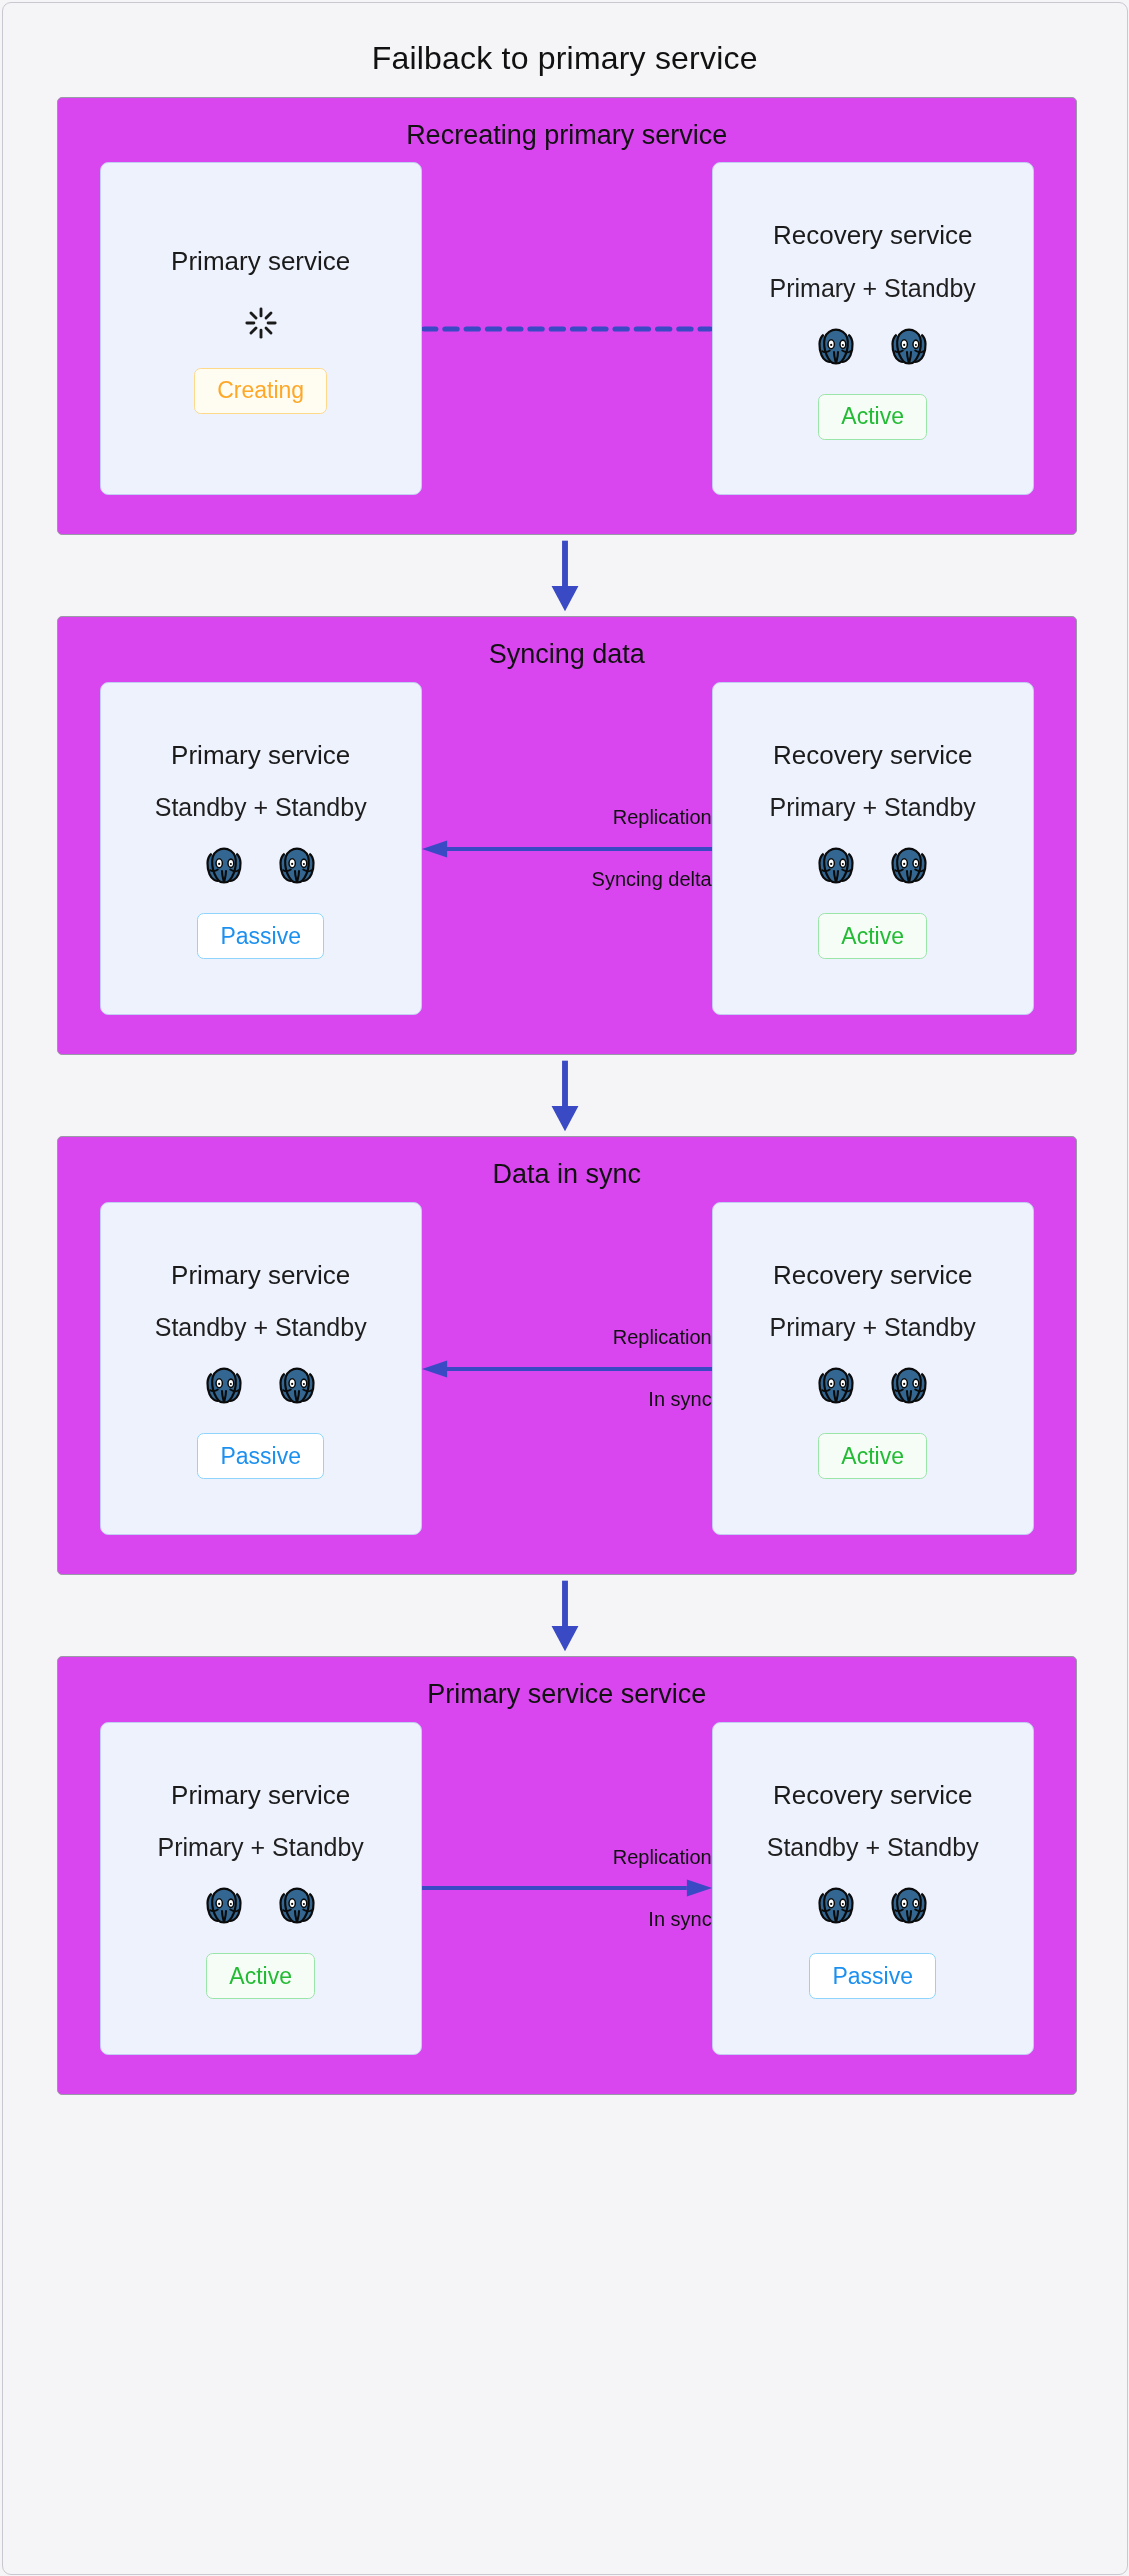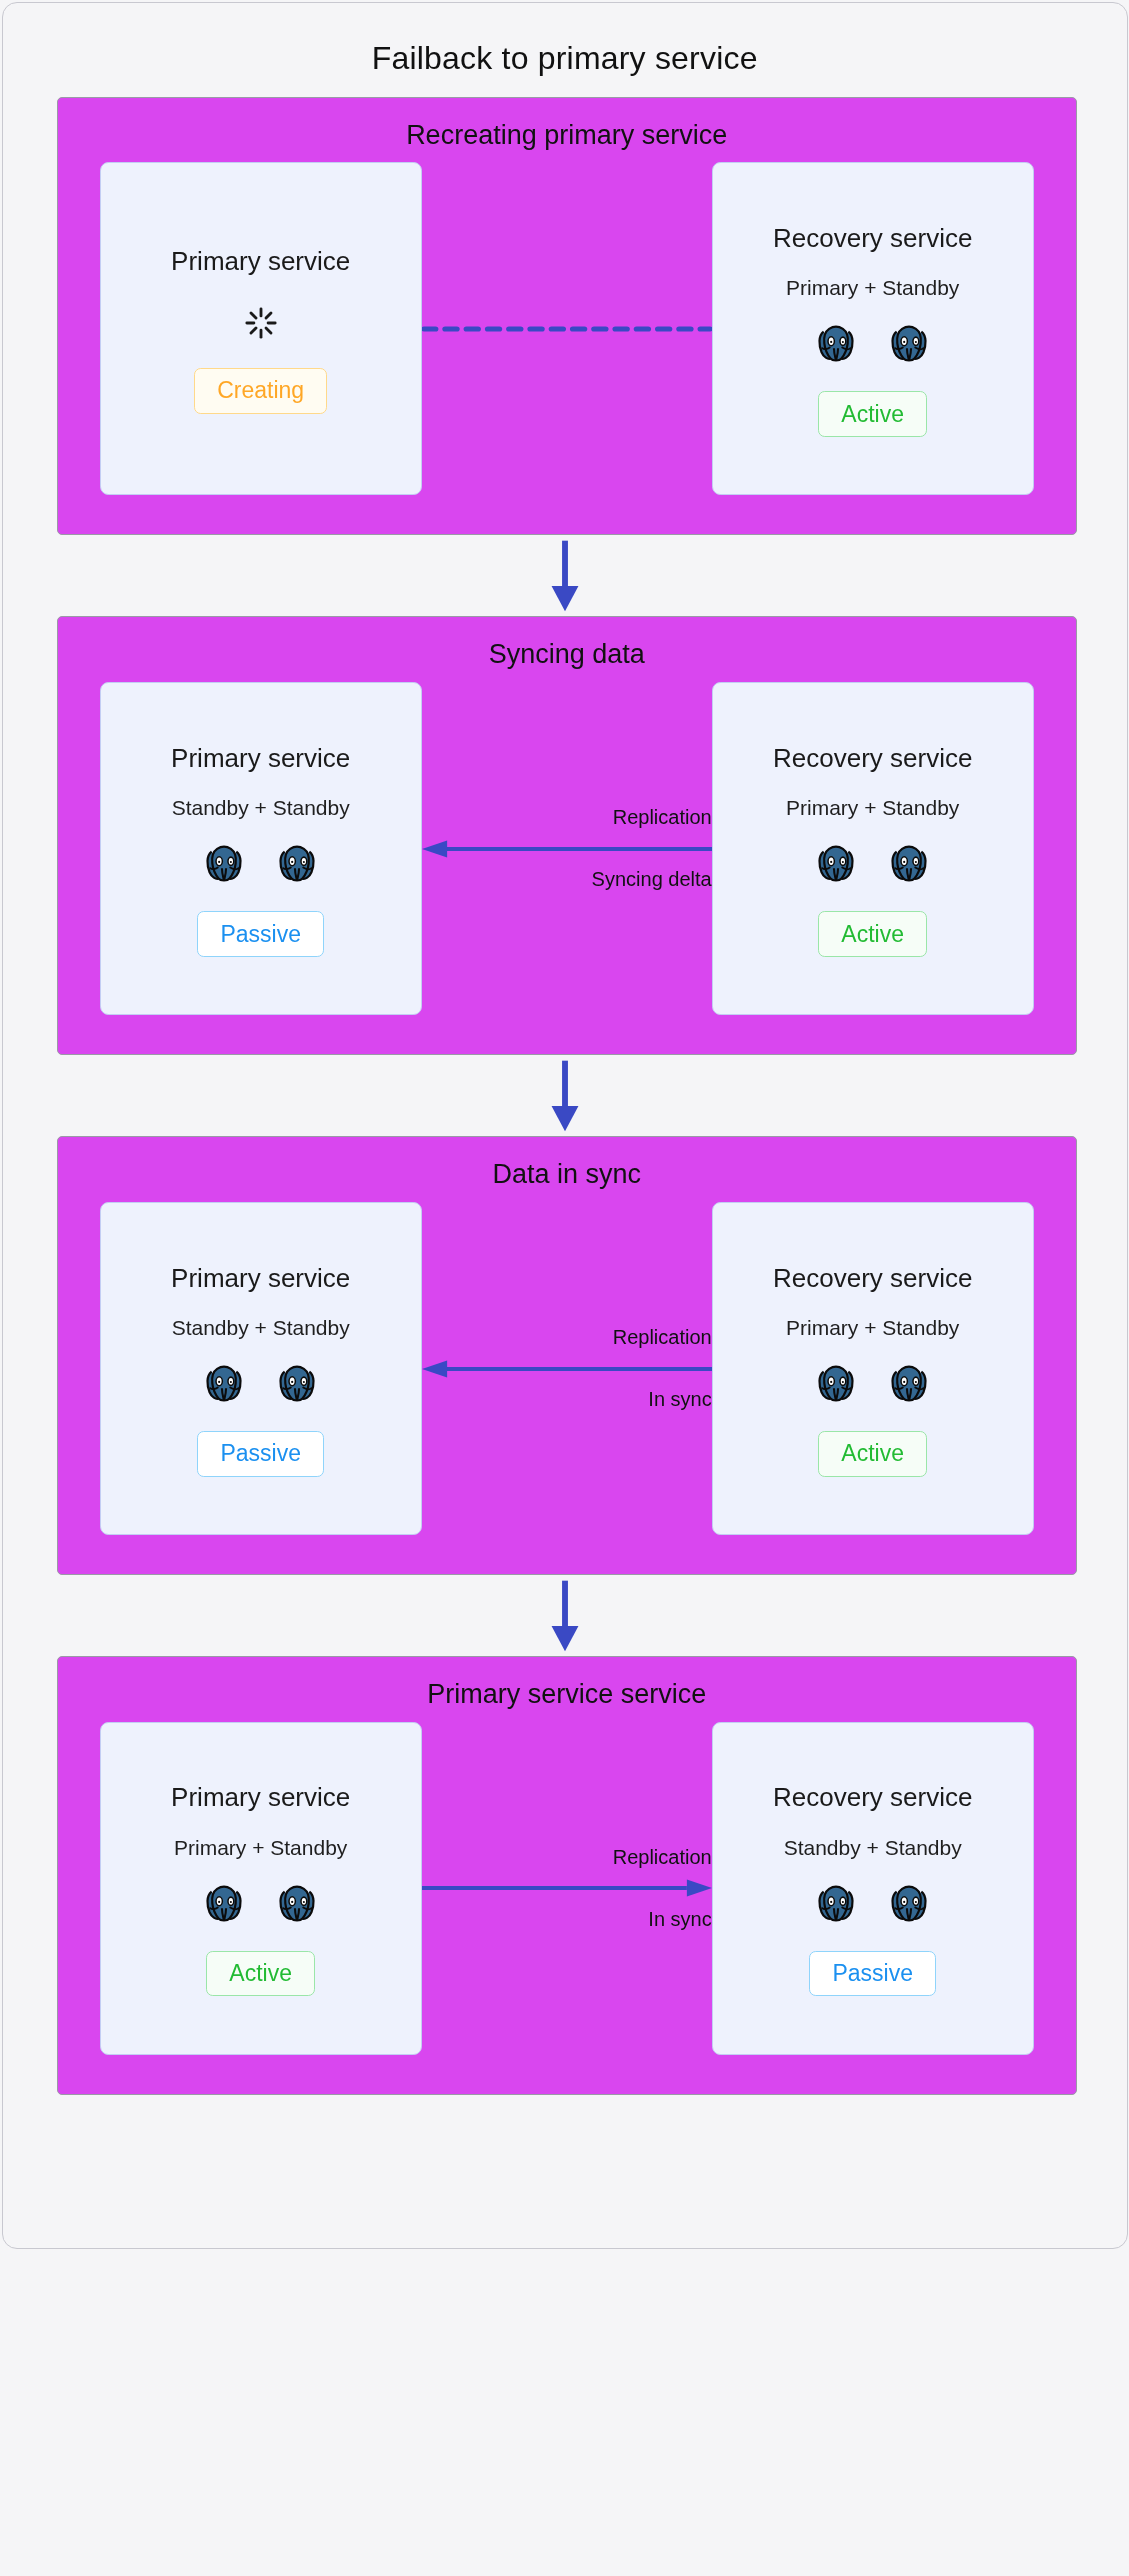--- a/index.html
+++ b/index.html
@@ -11,23 +11,23 @@
   body {
     width: 1130px;
     height: 2576px;
     position: relative;
     overflow: hidden;
   }
 
   .page-frame {
     position: absolute;
     left: 1.7px; top: 1.7px;
-    width: 1126px; height: 2247px;
+    width: 1126px; height: 2573px;
     border: 1.7px solid #c8c8d0;
-    border-radius: 15px;
+    border-radius: 9px;
     background: #f5f5f7;
   }
 
   .diagram-title {
     text-align: center;
     font-size: 32px;
     color: #111;
     padding-top: 37px;
     letter-spacing: 0.2px;
   }
@@ -75,21 +75,21 @@
 
   .service-box.tall { min-height: 333px; justify-content: center; }
 
   .service-name {
     font-size: 26px;
     color: #1a1a1a;
     line-height: 1.2;
   }
 
   .service-roles {
-    font-size: 21px;
+    font-size: 25px;
     color: #1f1f1f;
     margin-top: 22px;
   }
 
   .db-icons {
     display: flex;
     gap: 29px;
     margin-top: 22px;
     justify-content: center;
   }

